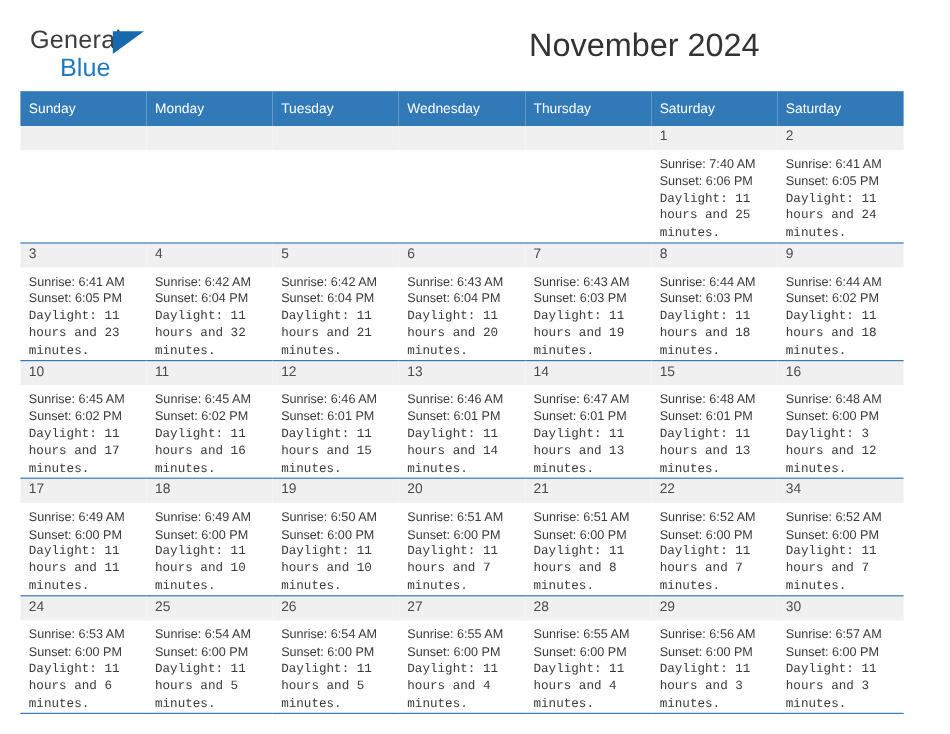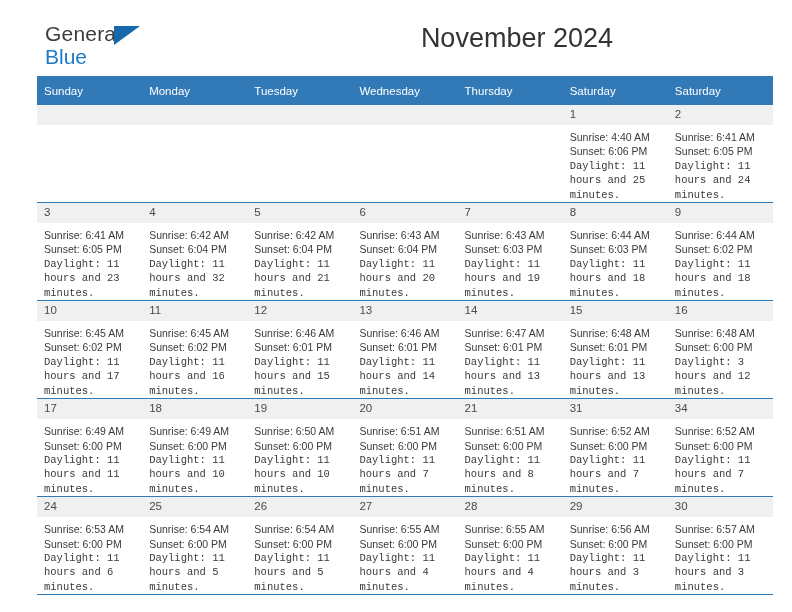--- a/index.html
+++ b/index.html
@@ -12,21 +12,21 @@
     height: 612px;
     font-family: "Liberation Sans", sans-serif;
     color: #333333;
     overflow: hidden;
   }
   .page {
     position: relative;
     width: 652px;
     height: 612px;
     box-sizing: border-box;
-    padding: 0 37px;
+    padding: 0 17px;
   }
 
   
   .header {
     display: flex;
     align-items: flex-start;
     justify-content: space-between;
     height: 76px;
     padding-top: 22px;
     box-sizing: border-box;
@@ -42,20 +42,21 @@
     font-size: 21px;
     color: #3c3c3c;
     letter-spacing: 0.2px;
     line-height: 24px;
     font-weight: 400;
   }
   .brand-bottom {
     font-size: 21px;
     color: #1f7ac4;
     line-height: 22px;
+    margin-left: 25px;
     font-weight: 400;
   }
   .brand-triangle {
     position: absolute;
     left: 77px;
     top: 4px;
     width: 0;
     height: 0;
     border-left: 26px solid #1769ad;
     border-bottom: 19px solid transparent;
@@ -172,21 +173,21 @@
           </td>
           <td class="empty">
             <div class="daynum"></div>
           </td>
           <td class="empty">
             <div class="daynum"></div>
           </td>
           <td>
             <div class="daynum">1</div>
             <div class="info">
-              <div>Sunrise: 4:40 AM</div>
+              <div>Sunrise: 7:40 AM</div>
               <div>Sunset: 6:06 PM</div>
               <div class="daylight">Daylight: 11 hours and 25 minutes.</div>
             </div>
           </td>
           <td>
             <div class="daynum">2</div>
             <div class="info">
               <div>Sunrise: 6:41 AM</div>
               <div>Sunset: 6:05 PM</div>
               <div class="daylight">Daylight: 11 hours and 24 minutes.</div>
@@ -344,21 +345,21 @@
           </td>
           <td>
             <div class="daynum">21</div>
             <div class="info">
               <div>Sunrise: 6:51 AM</div>
               <div>Sunset: 6:00 PM</div>
               <div class="daylight">Daylight: 11 hours and 8 minutes.</div>
             </div>
           </td>
           <td>
-            <div class="daynum">31</div>
+            <div class="daynum">22</div>
             <div class="info">
               <div>Sunrise: 6:52 AM</div>
               <div>Sunset: 6:00 PM</div>
               <div class="daylight">Daylight: 11 hours and 7 minutes.</div>
             </div>
           </td>
           <td>
             <div class="daynum">34</div>
             <div class="info">
               <div>Sunrise: 6:52 AM</div>

